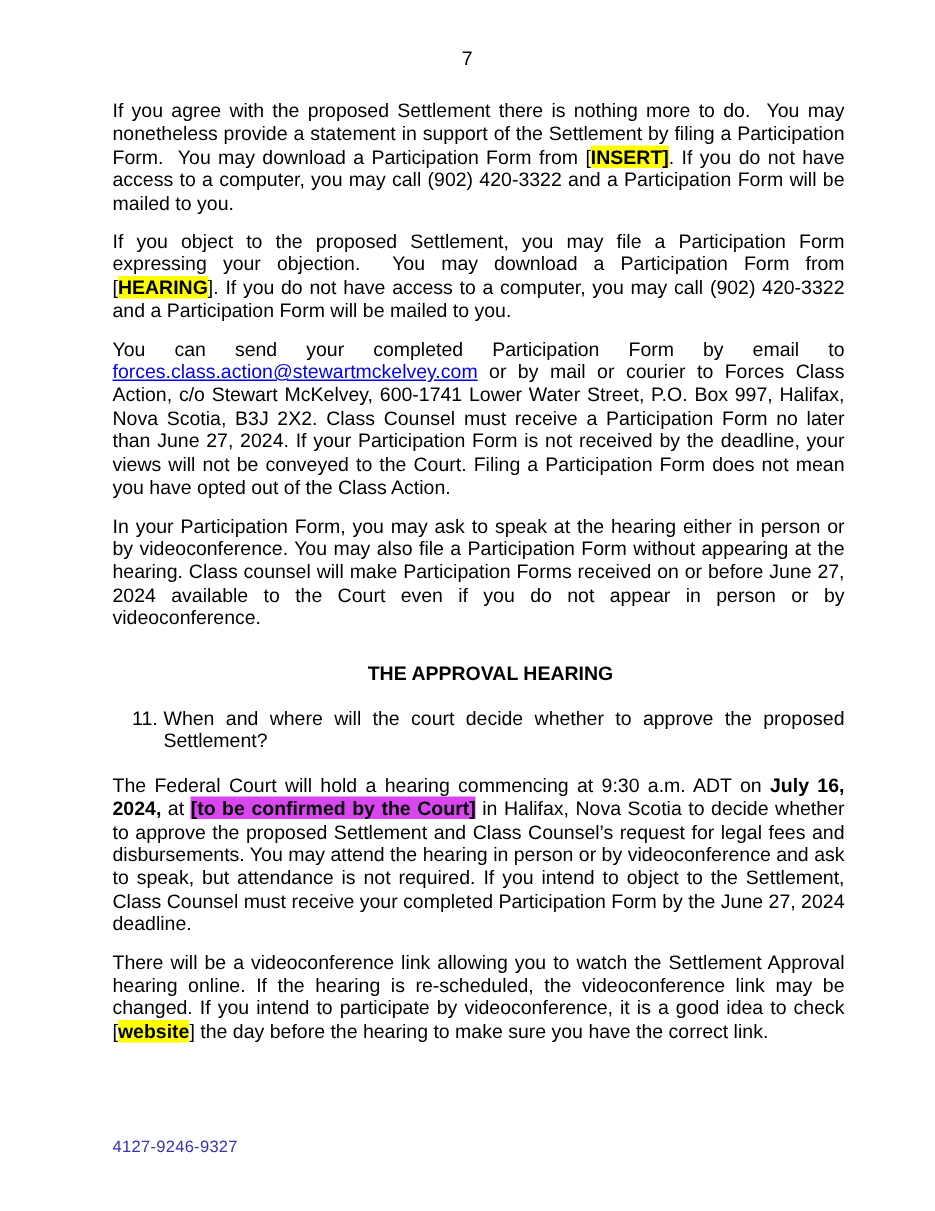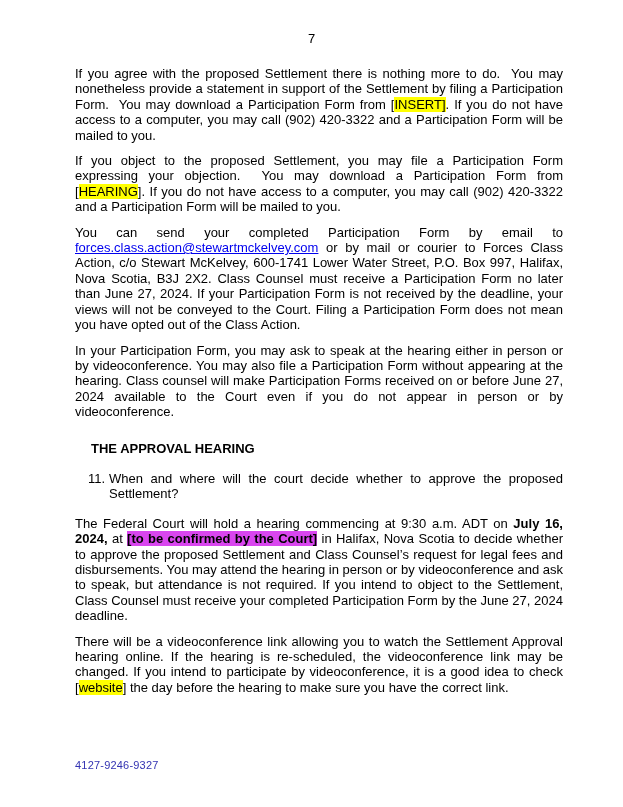--- a/index.html
+++ b/index.html
@@ -34,34 +34,34 @@
     line-height: 15.4px;
     text-align: justify;
   }
   .content p {
     margin: 0 0 10px 0;
   }
   .section-heading {
     font-size: 13px;
     font-weight: bold;
     margin: 21px 0 15px 16px;
-    text-align: left;
+    text-align: center;
   }
   .question {
     position: relative;
     padding-left: 34px;
     font-weight: normal;
     margin: 0 0 14px 0;
   }
   .qnum {
     position: absolute;
     left: 13px;
     top: 0;
   }
-  .h  { background: #ffff00; }
+  .h  { background: #ffff00; font-weight: bold; }
   .b  { font-weight: bold; }
   .bh { background: #d946ef; font-weight: bold; }
   a.link {
     color: #0000ee;
     text-decoration: underline;
     cursor: pointer;
   }
   .doc-footer {
     position: absolute;
     left: 75px;

